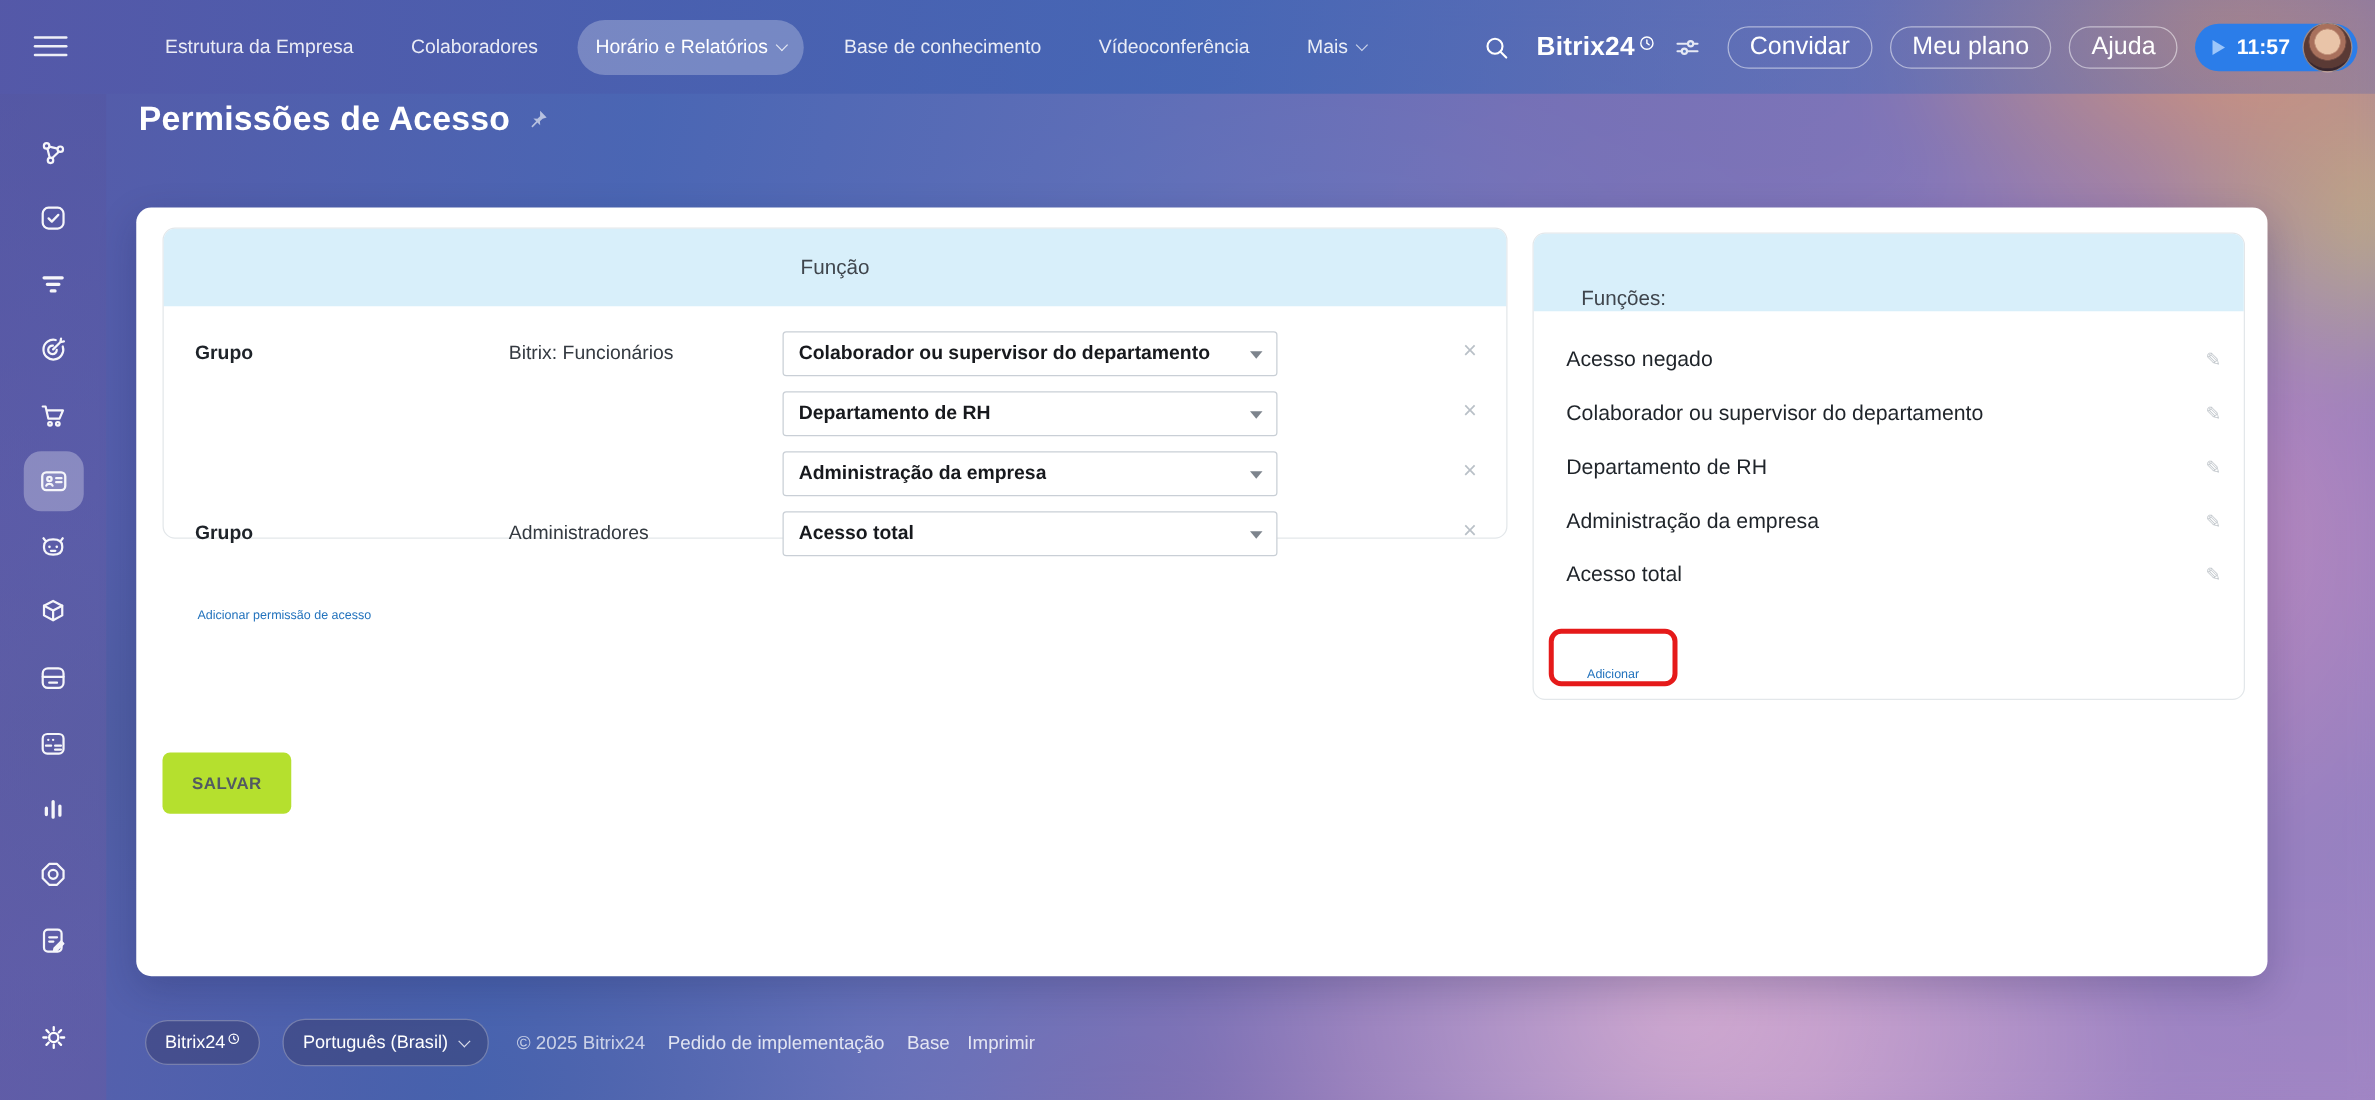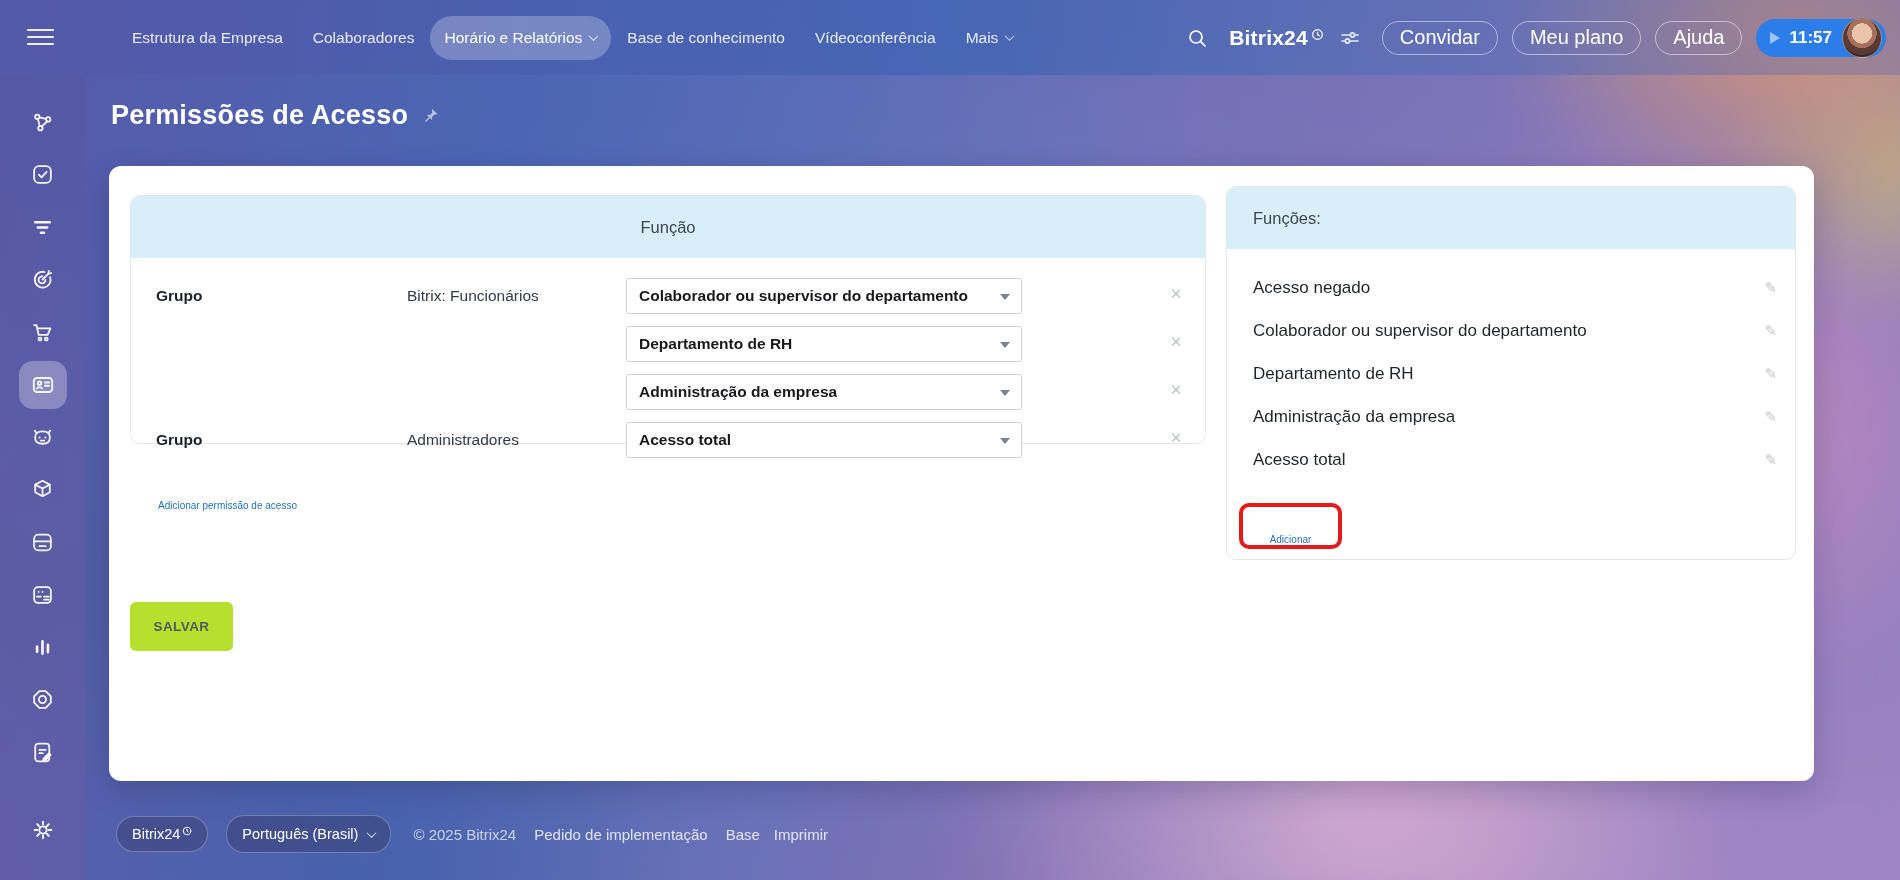--- a/index.html
+++ b/index.html
@@ -25,21 +25,21 @@
 
   svg { display:block; }
   .ic { stroke:#fff; fill:none; stroke-width:1.7; stroke-linecap:round; stroke-linejoin:round; }
 
   
   .topbar { position:absolute; left:0; top:0; width:1900px; height:75px; z-index:5;
     background:linear-gradient(90deg, rgba(84,88,168,.85) 0%, rgba(64,100,180,.78) 50%, rgba(70,108,182,.52) 72%, rgba(96,104,172,.35) 100%);
     display:flex; align-items:center; }
   .burger { position:absolute; left:27px; top:29px; width:27px; cursor:pointer; }
   .burger div { height:2px; background:rgba(255,255,255,.9); border-radius:2px; margin-bottom:5px; }
-  .nav { position:absolute; left:118px; top:0; height:75px; display:flex; align-items:center; gap:2px; }
+  .nav { position:absolute; left:118px; top:0; height:75px; display:flex; align-items:center; gap:18px; }
   .nav-item { display:flex; align-items:center; padding:0 14px; height:44px; color:rgba(255,255,255,.88); font-size:15.5px; border-radius:22px; cursor:pointer; white-space:nowrap; }
   .nav-item.active { background:rgba(255,255,255,.25); color:#fff;justify-content:center; }
   .chev { width:7px; height:7px; border-right:1.8px solid currentColor; border-bottom:1.8px solid currentColor; transform:rotate(45deg) translate(-1px,-1px); display:inline-block; margin-left:8px; opacity:.8; }
   .top-right { position:absolute; right:14px; top:0; height:75px; display:flex; align-items:center; gap:14px; }
   .brand { display:flex; align-items:flex-start; color:#fff; }
   .brand-name { font-size:21px; font-weight:700; letter-spacing:.2px; }
   .pill { height:34px; border:1px solid rgba(255,255,255,.5); border-radius:18px; color:#fff; font-size:20px; display:flex; align-items:center; padding:0 17px; cursor:pointer; white-space:nowrap; }
   .time-pill { height:38px; background:#2b7de9; border-radius:20px; display:flex; align-items:center; padding:0 4px 0 14px; cursor:pointer; }
   .play { width:0; height:0; border-top:6px solid transparent; border-bottom:6px solid transparent; border-left:10px solid #9cc6fa; margin-right:9px; }
   .time-txt { color:#fff; font-size:17px; font-weight:700; margin-right:10px; }
@@ -48,31 +48,31 @@
 
   
   .sidebar { position:absolute; left:0; top:75px; width:85px; height:805px; z-index:4;
     background:linear-gradient(180deg, rgba(84,86,162,.6) 0%, rgba(104,92,166,.42) 55%, rgba(104,90,162,.5) 100%); }
   .side-col { position:absolute; left:0; top:21px; width:85px; display:flex; flex-direction:column; align-items:center; }
   .side-item { height:52.5px; width:48px; display:flex; align-items:center; justify-content:center; cursor:pointer; opacity:.95; }
   .side-item.active { background:rgba(255,255,255,.3); border-radius:14px; height:48px; margin:2px 0 2.5px; }
   .side-gear { position:absolute; left:18.5px; top:731px; width:48px; height:48px; display:flex; align-items:center; justify-content:center; cursor:pointer; }
 
   
-  .page-title { position:absolute; left:111px; top:100px; z-index:3; display:flex; align-items:center; gap:12px; color:#fff; }
+  .page-title { position:absolute; left:111px; top:80px; z-index:3; display:flex; align-items:center; gap:12px; color:#fff; }
   .page-title h1 { font-size:27px; font-weight:700; letter-spacing:.2px; }
 
   .card { position:absolute; left:109px; top:166px; width:1705px; height:615px; background:#fff; border-radius:12px; z-index:3; box-shadow:0 10px 30px rgba(25,25,70,.22); }
 
   .panel { position:absolute; border:1px solid #e3e7ea; border-radius:10px; background:#fff; }
   .band { position:absolute; left:0; top:0; right:0; height:62px; background:#d8effa; border-radius:9px 9px 0 0; display:flex; align-items:center; color:#3f454c; font-size:16.5px; }
-  .perm-panel { left:21px; top:29px; width:1076px; height:249px; }
+  .perm-panel { left:21px; top:16px; width:1076px; height:249px; }
   .perm-panel .band { justify-content:center; }
   .roles-panel { left:1117px; top:20px; width:570px; height:374px; }
-  .roles-panel .band { padding-left:26px; }
+  .roles-panel .band { padding-left:38px;align-items:flex-end; }
 
   .cell-label { position:absolute; left:25px; width:200px; font-size:15.5px; font-weight:700; color:#1e2329; }
   .cell-subject { position:absolute; left:276px; width:210px; font-size:15.5px; color:#343a41; }
   .select { position:absolute; left:495px; width:396px; height:36px; border:1px solid #c9cfd6; border-radius:3px; background:#fff; display:flex; align-items:center; padding:0 30px 0 12px; cursor:pointer; }
   .select span.val { font-size:15.5px; font-weight:700; color:#17191d; white-space:nowrap; overflow:hidden; }
   .tri { position:absolute; right:11px; top:15px; width:0; height:0; border-left:5.5px solid transparent; border-right:5.5px solid transparent; border-top:6.5px solid #7d848d; }
   .xbtn { position:absolute; left:1034px; width:22px; height:22px; color:#b9c0c7; font-size:19px; line-height:20px; text-align:center; cursor:pointer; }
   .blue-link { color:#2373bd; font-size:10px; cursor:pointer; text-decoration:none; }
 
   .role-row { position:absolute; left:26px; right:18px; height:24px; display:flex; align-items:center; justify-content:space-between; }

